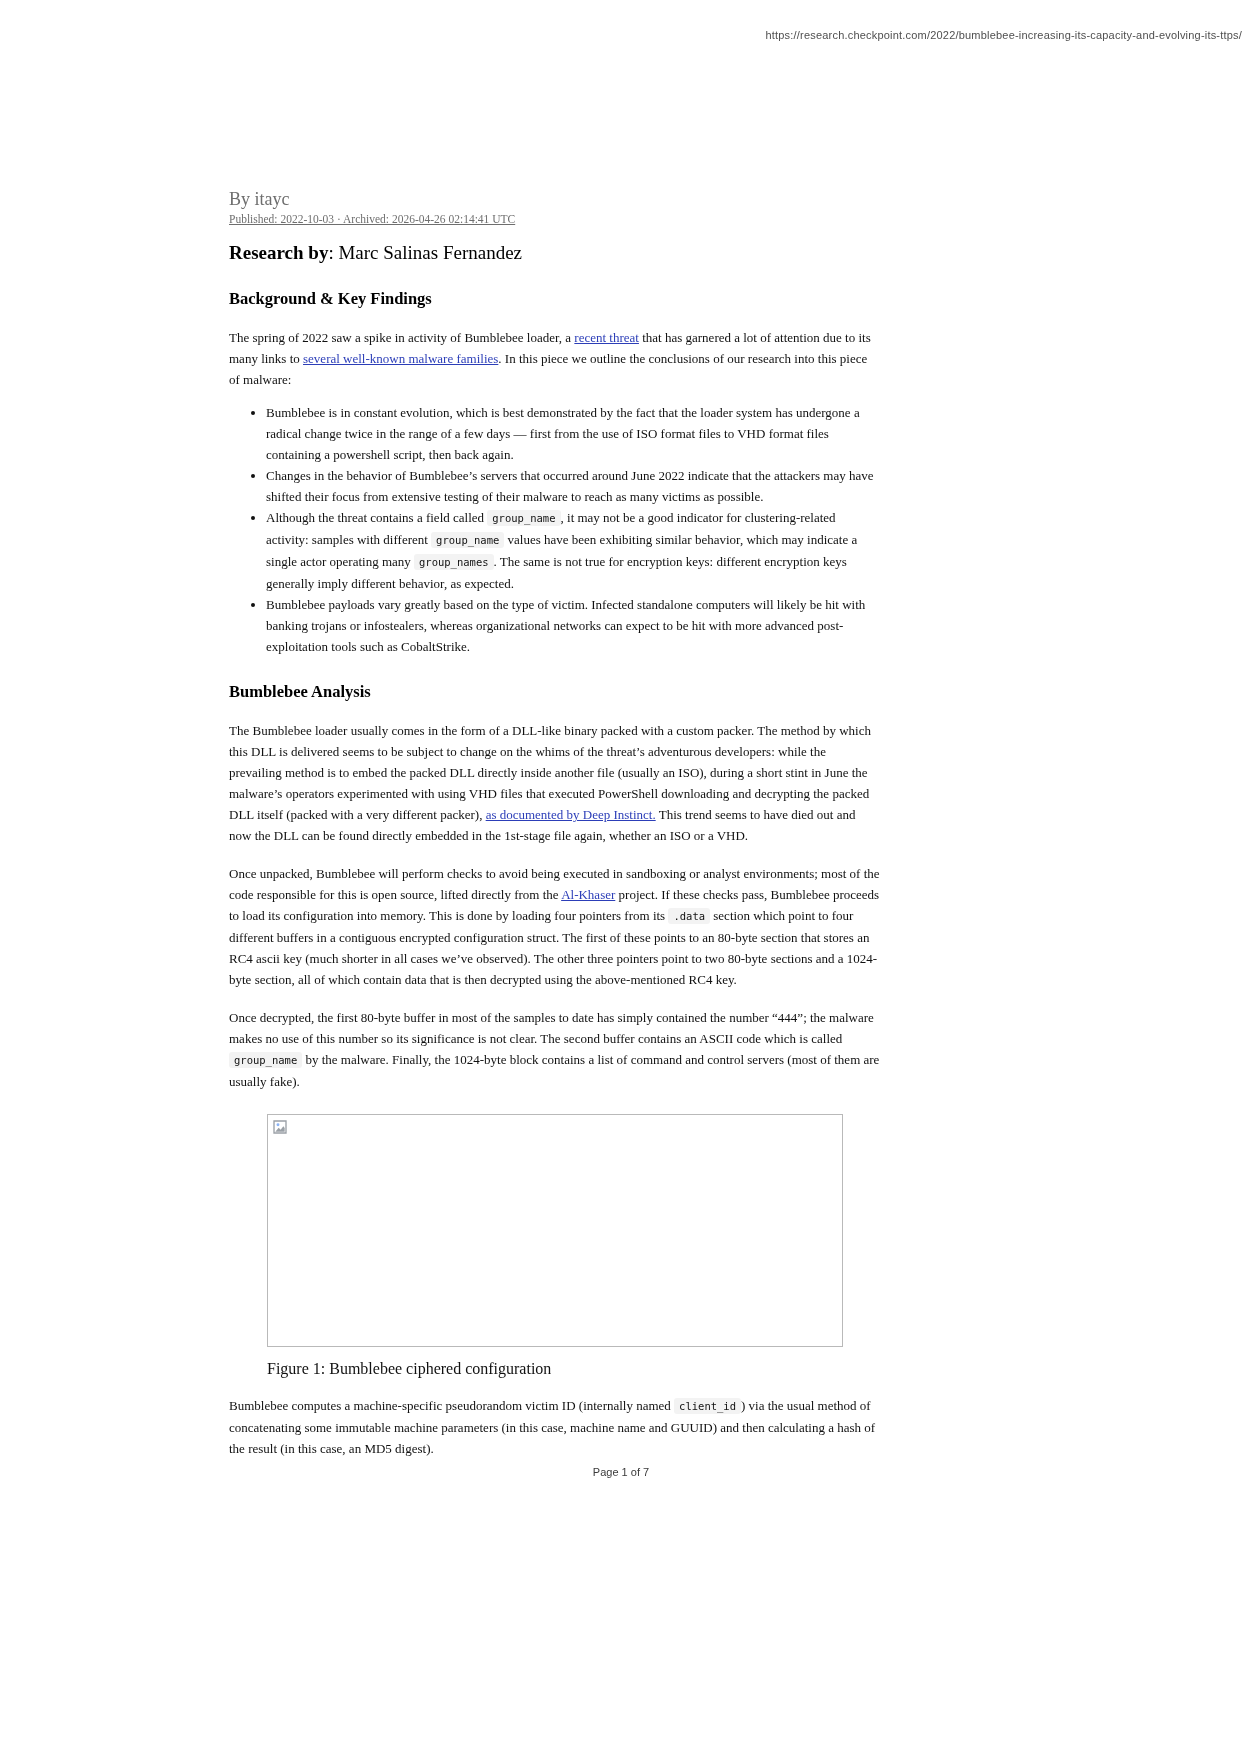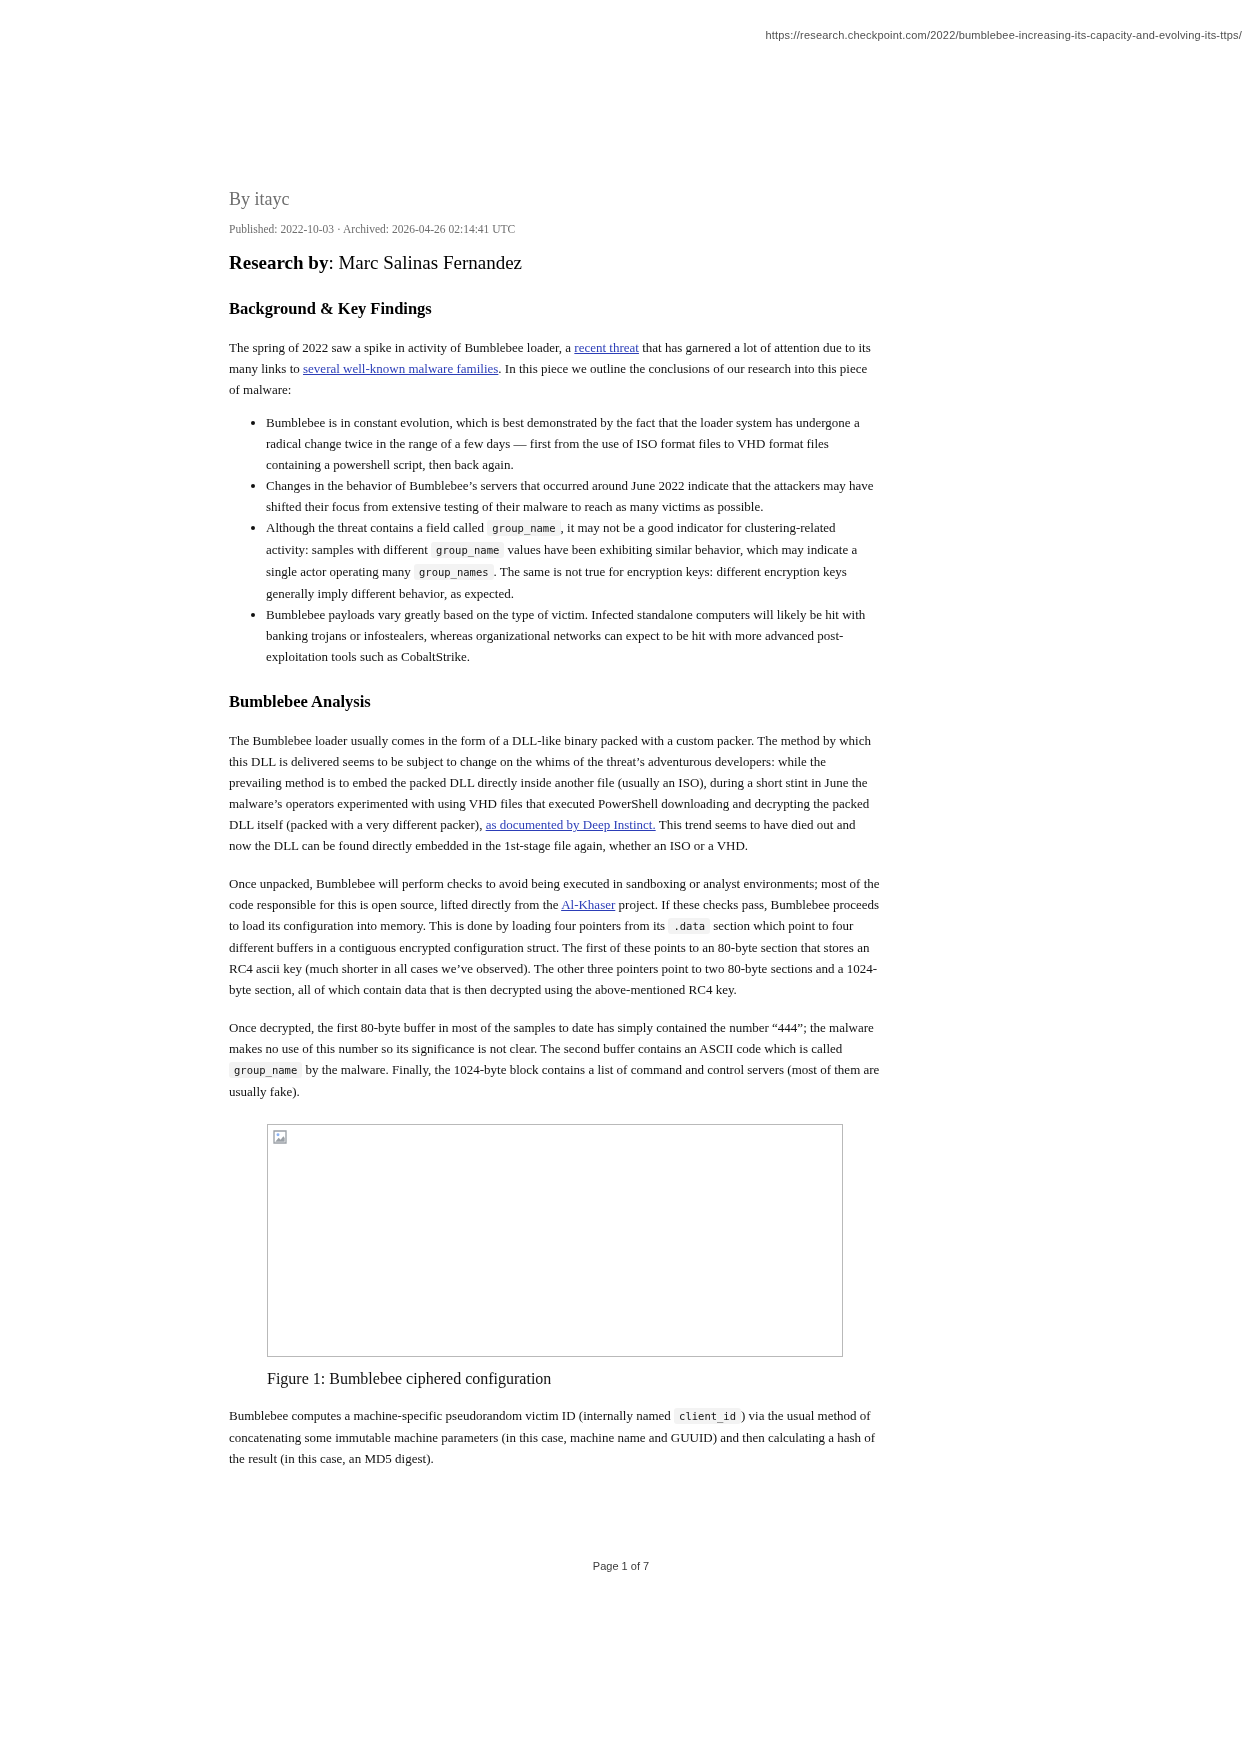--- a/index.html
+++ b/index.html
@@ -30,21 +30,21 @@
     width: 652px;
   }
   h1.title {
     font-size: 20px;
     line-height: 26px;
     font-weight: 700;
     margin: 0;
     color: #000000;
   }
   .byline { margin-top: 18px; font-size: 18px; color: #6e6e6e; }
-  .meta   { margin-top: 13px; font-size: 11.5px; color: #6e6e6e; }
+  .meta   { margin-top: 3px; font-size: 11.5px; color: #6e6e6e; text-decoration: underline; }
   .research { margin-top: 17px; font-size: 19px; color: #000000; }
   .research strong { font-weight: 700; }
   h2 {
     font-size: 16.5px;
     line-height: 22px;
     font-weight: 700;
     margin: 24px 0 0 0;
     color: #000000;
   }
   p {
@@ -88,21 +88,21 @@
     left: 4px;
     width: 16px;
     height: 16px;
   }
   .figure-caption {
     margin: 13px 0 0 38px;
     font-size: 16px;
   }
   .footer {
     position: absolute;
-    top: 1560px;
+    top: 1466px;
     left: 0; right: 0;
     text-align: center;
     font-family: "Liberation Sans", sans-serif;
     font-size: 11px;
     color: #3a3a3a;
   }
 </style>
 </head>
 <body>
 

